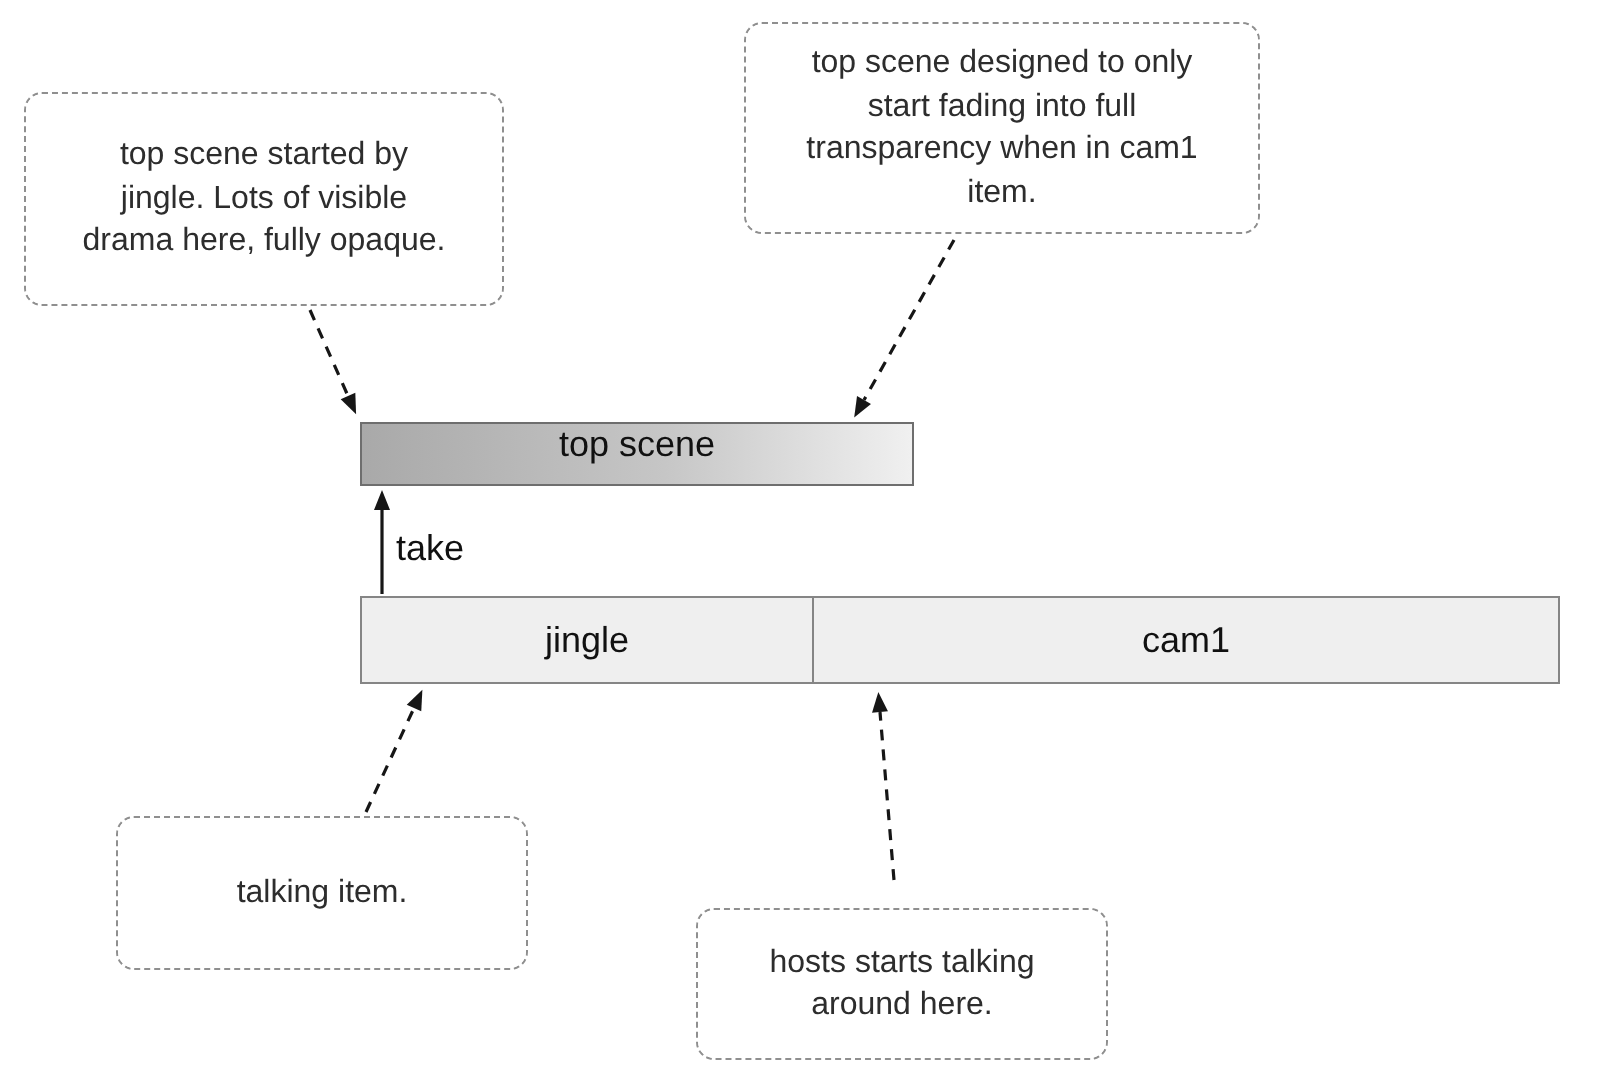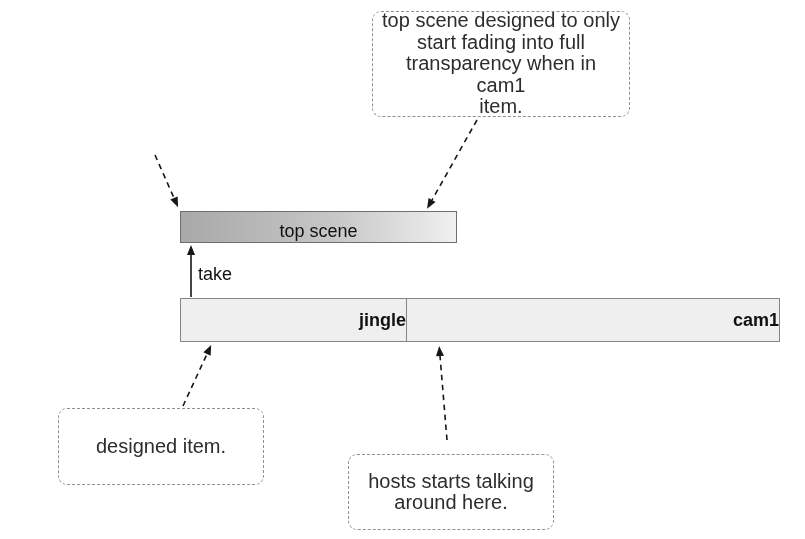--- a/index.html
+++ b/index.html
@@ -15,52 +15,51 @@
     position: absolute;
     box-sizing: border-box;
     border: 1.5px dashed #8f8f8f;
     border-radius: 9px;
     display: flex;
     align-items: center;
     justify-content: center;
     text-align: center;
     white-space: pre-line;
     color: #2d2d2d;
-    font-size: 20px;
+    font-size: 16px;
     line-height: 21.5px;
     padding: 4px 8px;
   }
   #callout-top-left   { left: 12px;  top: 46px;  width: 240px; height: 107px; }
   #callout-top-center { left: 372px; top: 11px;  width: 258px; height: 106px; }
   #callout-autotake   { left: 58px;  top: 408px; width: 206px; height: 77px; }
   #callout-hosts      { left: 348px; top: 454px; width: 206px; height: 76px; }
 
   .bar-label { font-size: 18px; color: #111111; }
 
   #top-scene-bar {
     position: absolute;
     box-sizing: border-box;
     left: 180px; top: 211px; width: 277px; height: 32px;
     background: linear-gradient(to right, #a9a9a9, #c6c6c6 55%, #f0f0f0);
     border: 1.5px solid #6e6e6e;
-    display: flex; align-items: flex-end; justify-content: center;
+    display: flex; align-items: flex-start; justify-content: center;
   }
   #bottom-bar {
     position: absolute;
     box-sizing: border-box;
     left: 180px; top: 298px; width: 600px; height: 44px;
     background: #efefef;
     border: 1.5px solid #858585;
     display: flex;
   }
   .segment {
     box-sizing: border-box;
-    display: flex; align-items: center; justify-content: flex-end;
+    display: flex; align-items: center; justify-content: center;
     height: 100%;
-    font-weight: bold;
   }
   #segment-jingle { width: 226px; border-right: 1.5px solid #858585; }
   #segment-cam1   { flex: 1; }
 
   #take-label {
     position: absolute;
     left: 198px; top: 264px;
     font-size: 18px;
     color: #111111;
   }
@@ -87,27 +86,30 @@
         <path d="M1,1 L11,5 L1,9 z" fill="#161616"></path>
       </marker>
     </defs>
     <path class="link dashed" d="M155,155 L174,198" marker-end="url(#ah)"></path>
     <path class="link dashed" d="M477,120 L432,200" marker-end="url(#ah)"></path>
     <path class="link dashed" d="M183,406 L207,354" marker-end="url(#ah)"></path>
     <path class="link dashed" d="M447,440 L440,356" marker-end="url(#ah)"></path>
     <path class="link" d="M191,297 L191,255" marker-end="url(#ah)"></path>
   </svg>
 
+  <div class="callout" id="callout-top-left">top scene started by
+jingle. Lots of visible
+drama here, fully opaque.</div>
 
   <div class="callout" id="callout-top-center">top scene designed to only
 start fading into full
 transparency when in cam1
 item.</div>
 
-  <div class="callout" id="callout-autotake">designed item.</div>
+  <div class="callout" id="callout-autotake">talking item.</div>
 
   <div class="callout" id="callout-hosts">hosts starts talking
 around here.</div>
 
   <div id="top-scene-bar">
     <span class="bar-label">top scene</span>
   </div>
 
   <span id="take-label">take</span>
 

